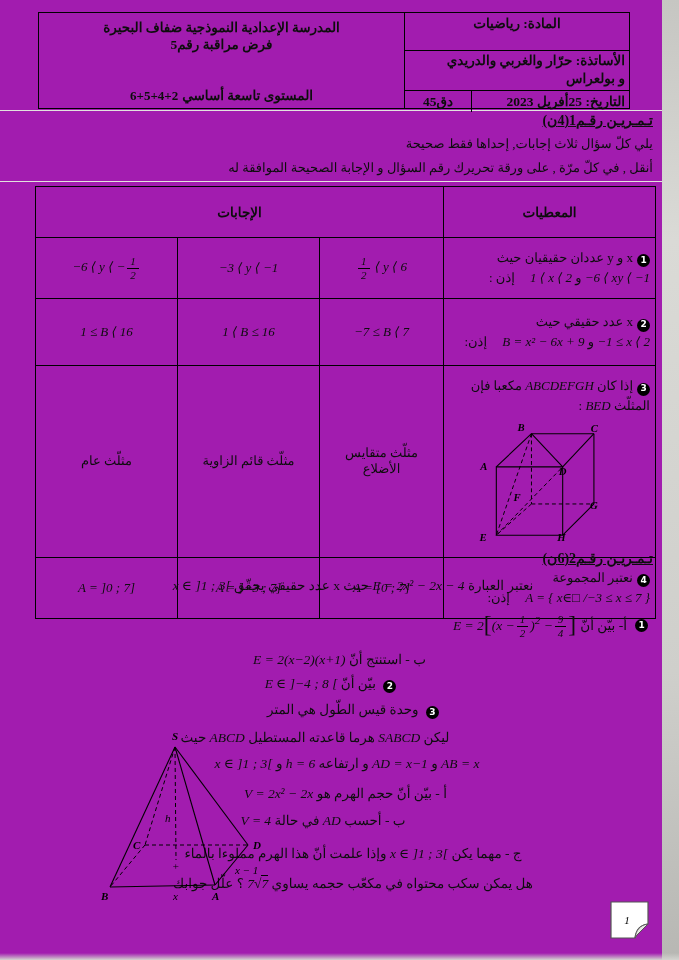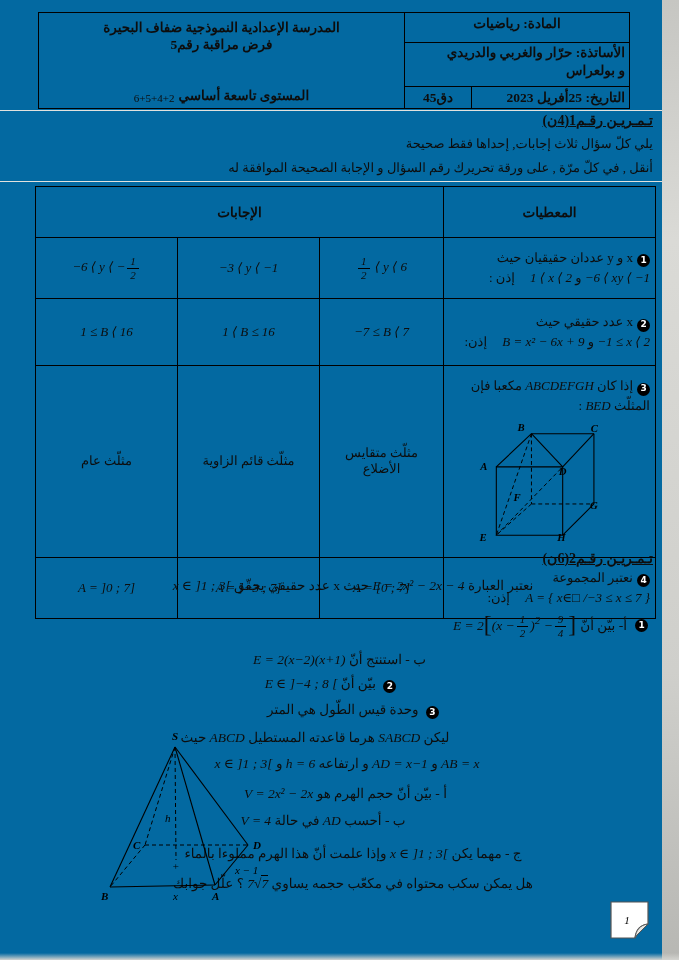--- a/index.html
+++ b/index.html
@@ -1,16 +1,16 @@
 <!DOCTYPE html>
 <html lang="ar"><head>
 <meta charset="utf-8">
 <style>
   html,body{margin:0;padding:0;background:#8f8f8c;}
-  .stage{position:relative;width:679px;height:960px;background:#0369a1;overflow:hidden;
+  .stage{position:relative;width:679px;height:960px;background:#a21caf;overflow:hidden;
          font-family:"Liberation Serif","DejaVu Serif",serif;color:#0d0d0d;}
   .edge-right{position:absolute;top:0;right:0;width:17px;height:100%;
     background:linear-gradient(180deg,#c6c6c2,#dadad6 25%,#cfcfcb 70%,#b7b7b3);}
   .edge-bottom{position:absolute;bottom:0;left:0;width:100%;height:7px;
     background:linear-gradient(0deg,#d4d4d0,rgba(255,255,255,0));}
   .rule{position:absolute;left:0;width:662px;height:1px;background:#e2e2de;}
   .b{font-weight:bold;}
   .u{text-decoration:underline;}
   .math{font-style:italic;white-space:nowrap;}
   .mk{display:inline-flex;width:13px;height:13px;border-radius:50%;background:#000;color:#fff;
@@ -21,23 +21,23 @@
   .frac .num{border-bottom:1px solid #000;padding:0 3px;}
   .bigb{font-size:175%;font-weight:normal;vertical-align:-8%;font-style:normal;}
   .rad{border-top:1px solid #000;}
   
   .hdr{position:absolute;left:38px;top:12px;width:590px;height:95px;border:1.6px solid #000;
        display:flex;direction:ltr;font-size:13.5px;}
   .hdr-left{width:366px;border-right:1.6px solid #000;display:flex;flex-direction:column;
             align-items:center;padding-top:6px;box-sizing:border-box;}
   .hdr-left .lvl{margin-top:auto;margin-bottom:4px;width:100%;display:flex;direction:rtl;
                  justify-content:center;align-items:flex-end;gap:4px;}
-  .pts{font-size:11px;font-weight:normal;}
+  .pts{font-size:13px;font-weight:bold;}
   .hdr-right{flex:1;display:flex;flex-direction:column;direction:rtl;}
-  .hdr-subj{border-bottom:1.4px solid #000;text-align:center;padding:2px 0 10px;}
+  .hdr-subj{border-bottom:1.4px solid #000;text-align:center;padding:2px 0 18px;}
   .hdr-teach{border-bottom:1.4px solid #000;padding:1px 4px 2px;text-align:right;line-height:1.35;flex:1;}
   .hdr-daterow{display:flex;direction:rtl;}
   .hdr-date{width:157px;text-align:right;padding:2px 4px;box-sizing:border-box;}
   .hdr-dur{flex:1;border-right:1.4px solid #000;text-align:center;padding:2px 0;}
   
   .ex1-title{position:absolute;top:112px;right:26px;font-size:14px;}
   .intro{position:absolute;right:26px;font-size:13px;direction:rtl;text-align:right;}
   
   table.qz{position:absolute;left:35px;top:186px;width:620px;border-collapse:collapse;
            direction:rtl;font-size:13px;table-layout:fixed;}

